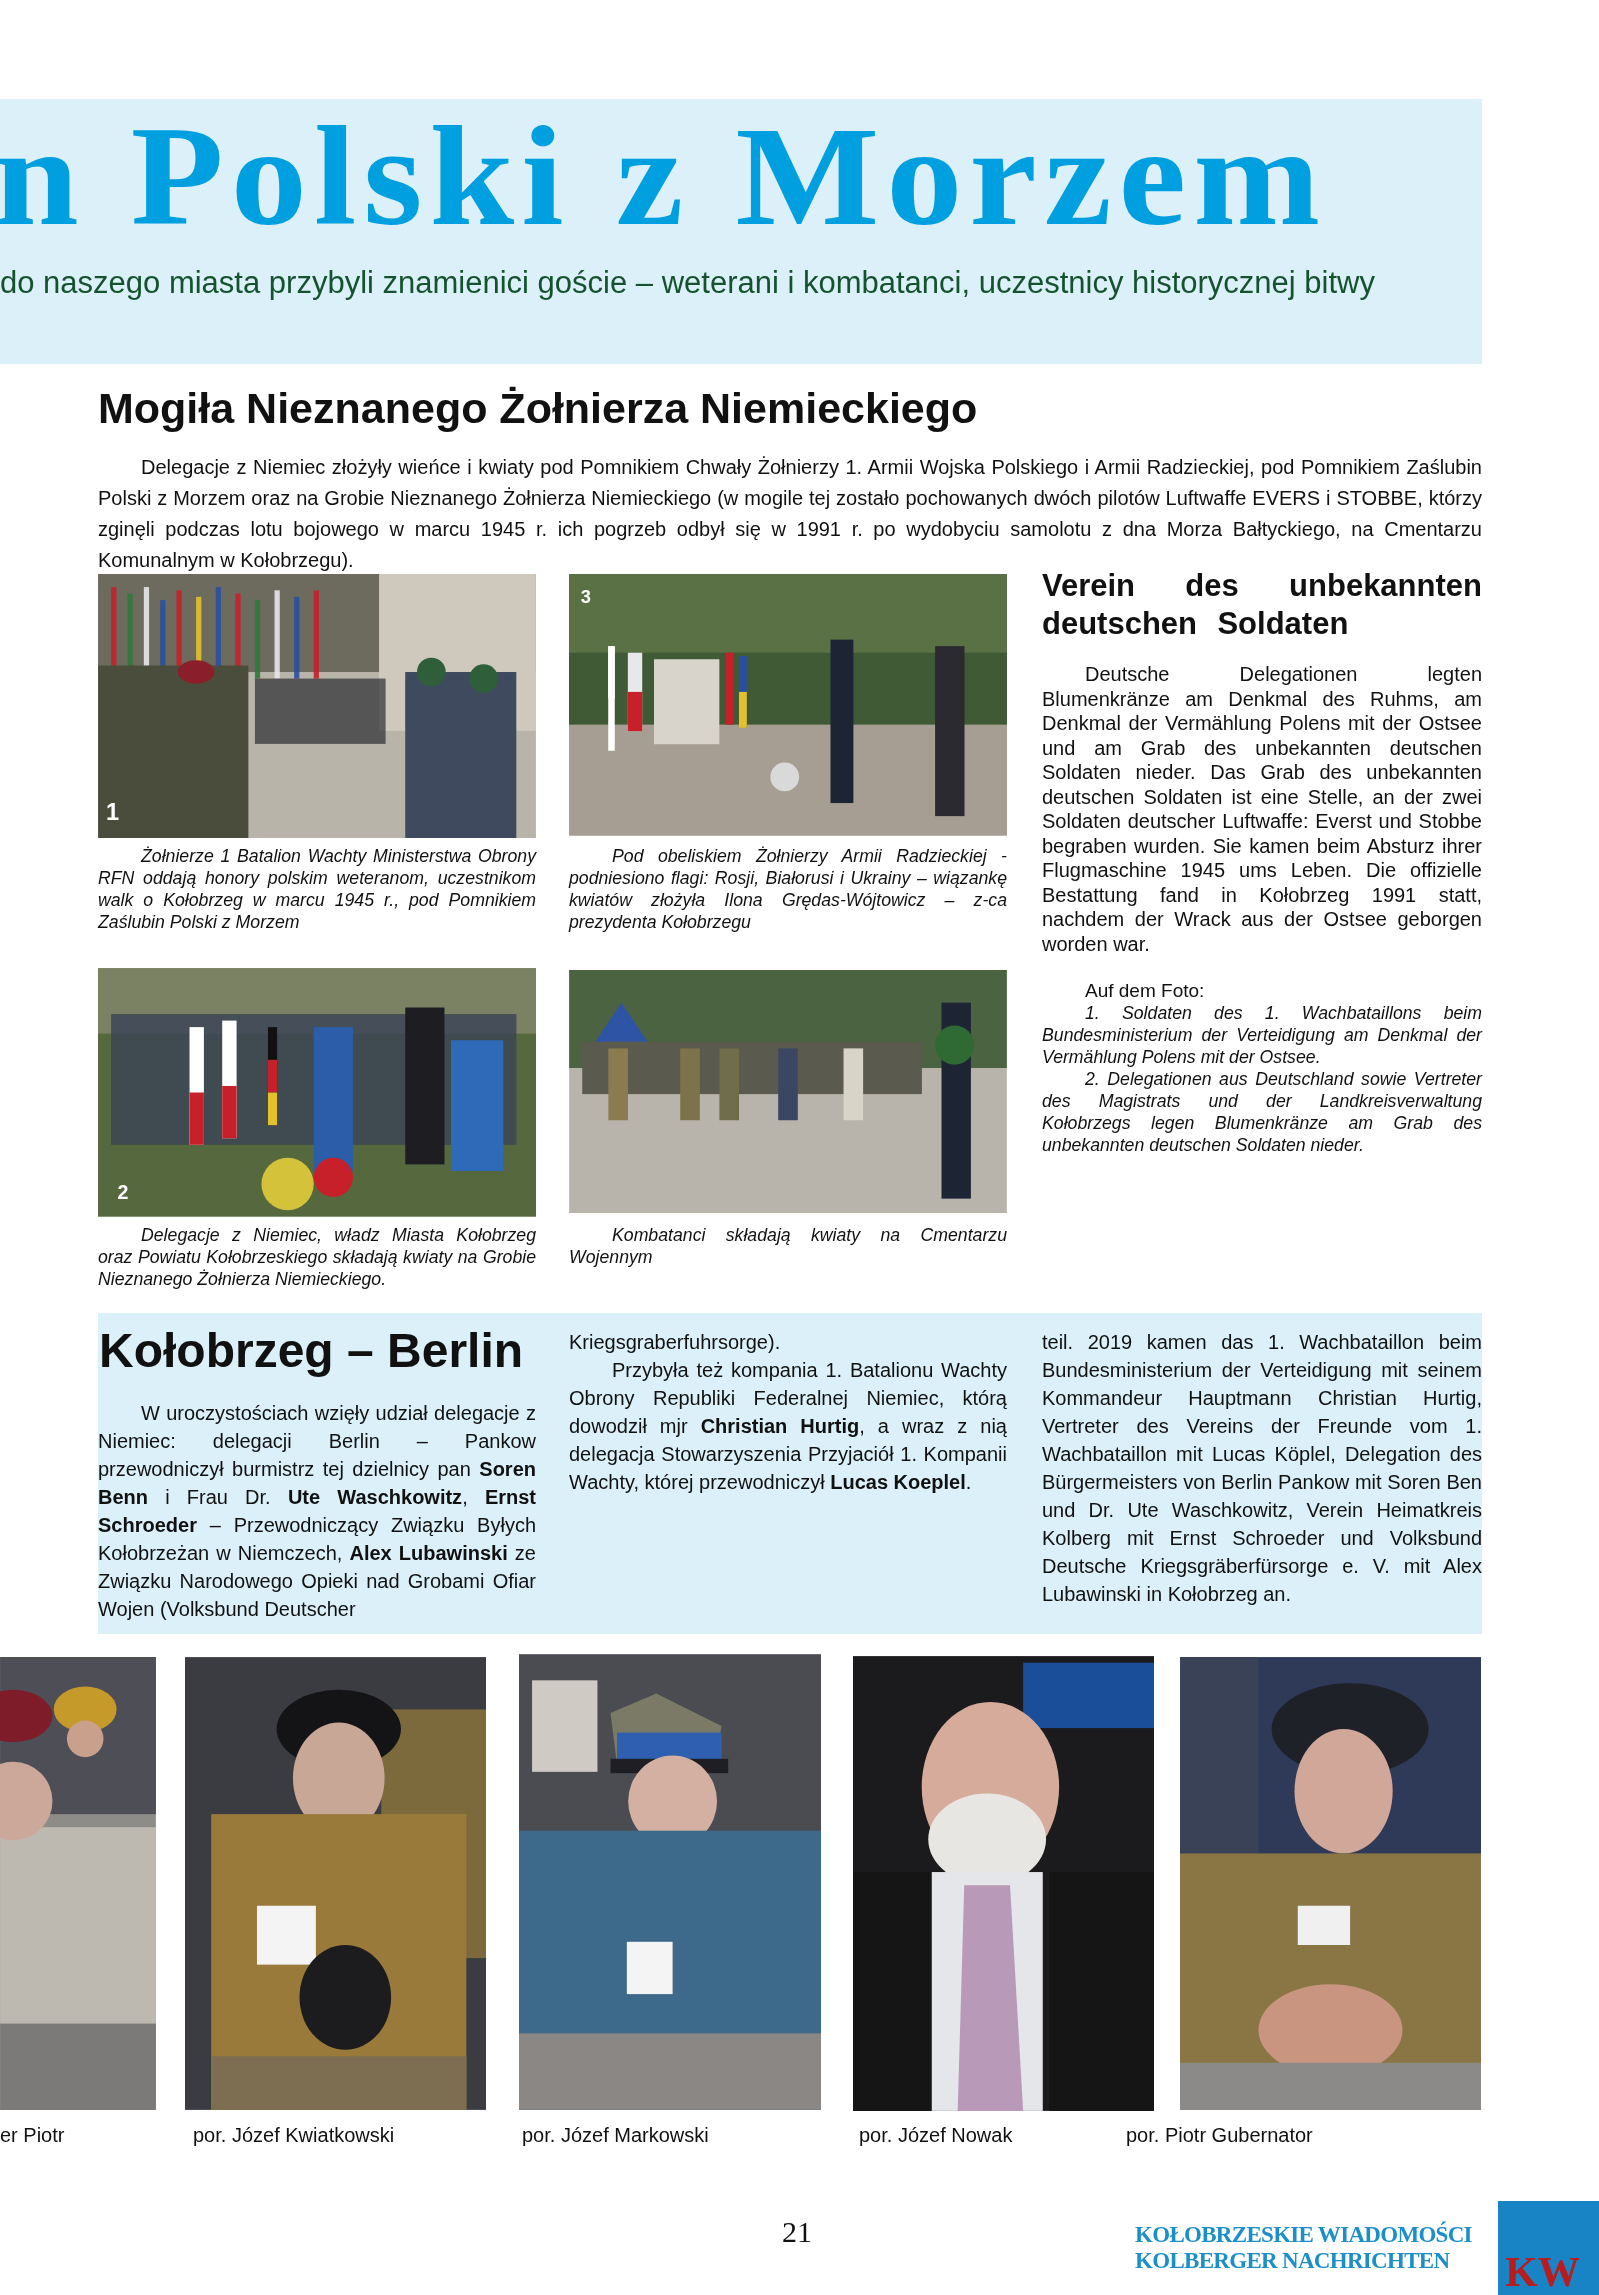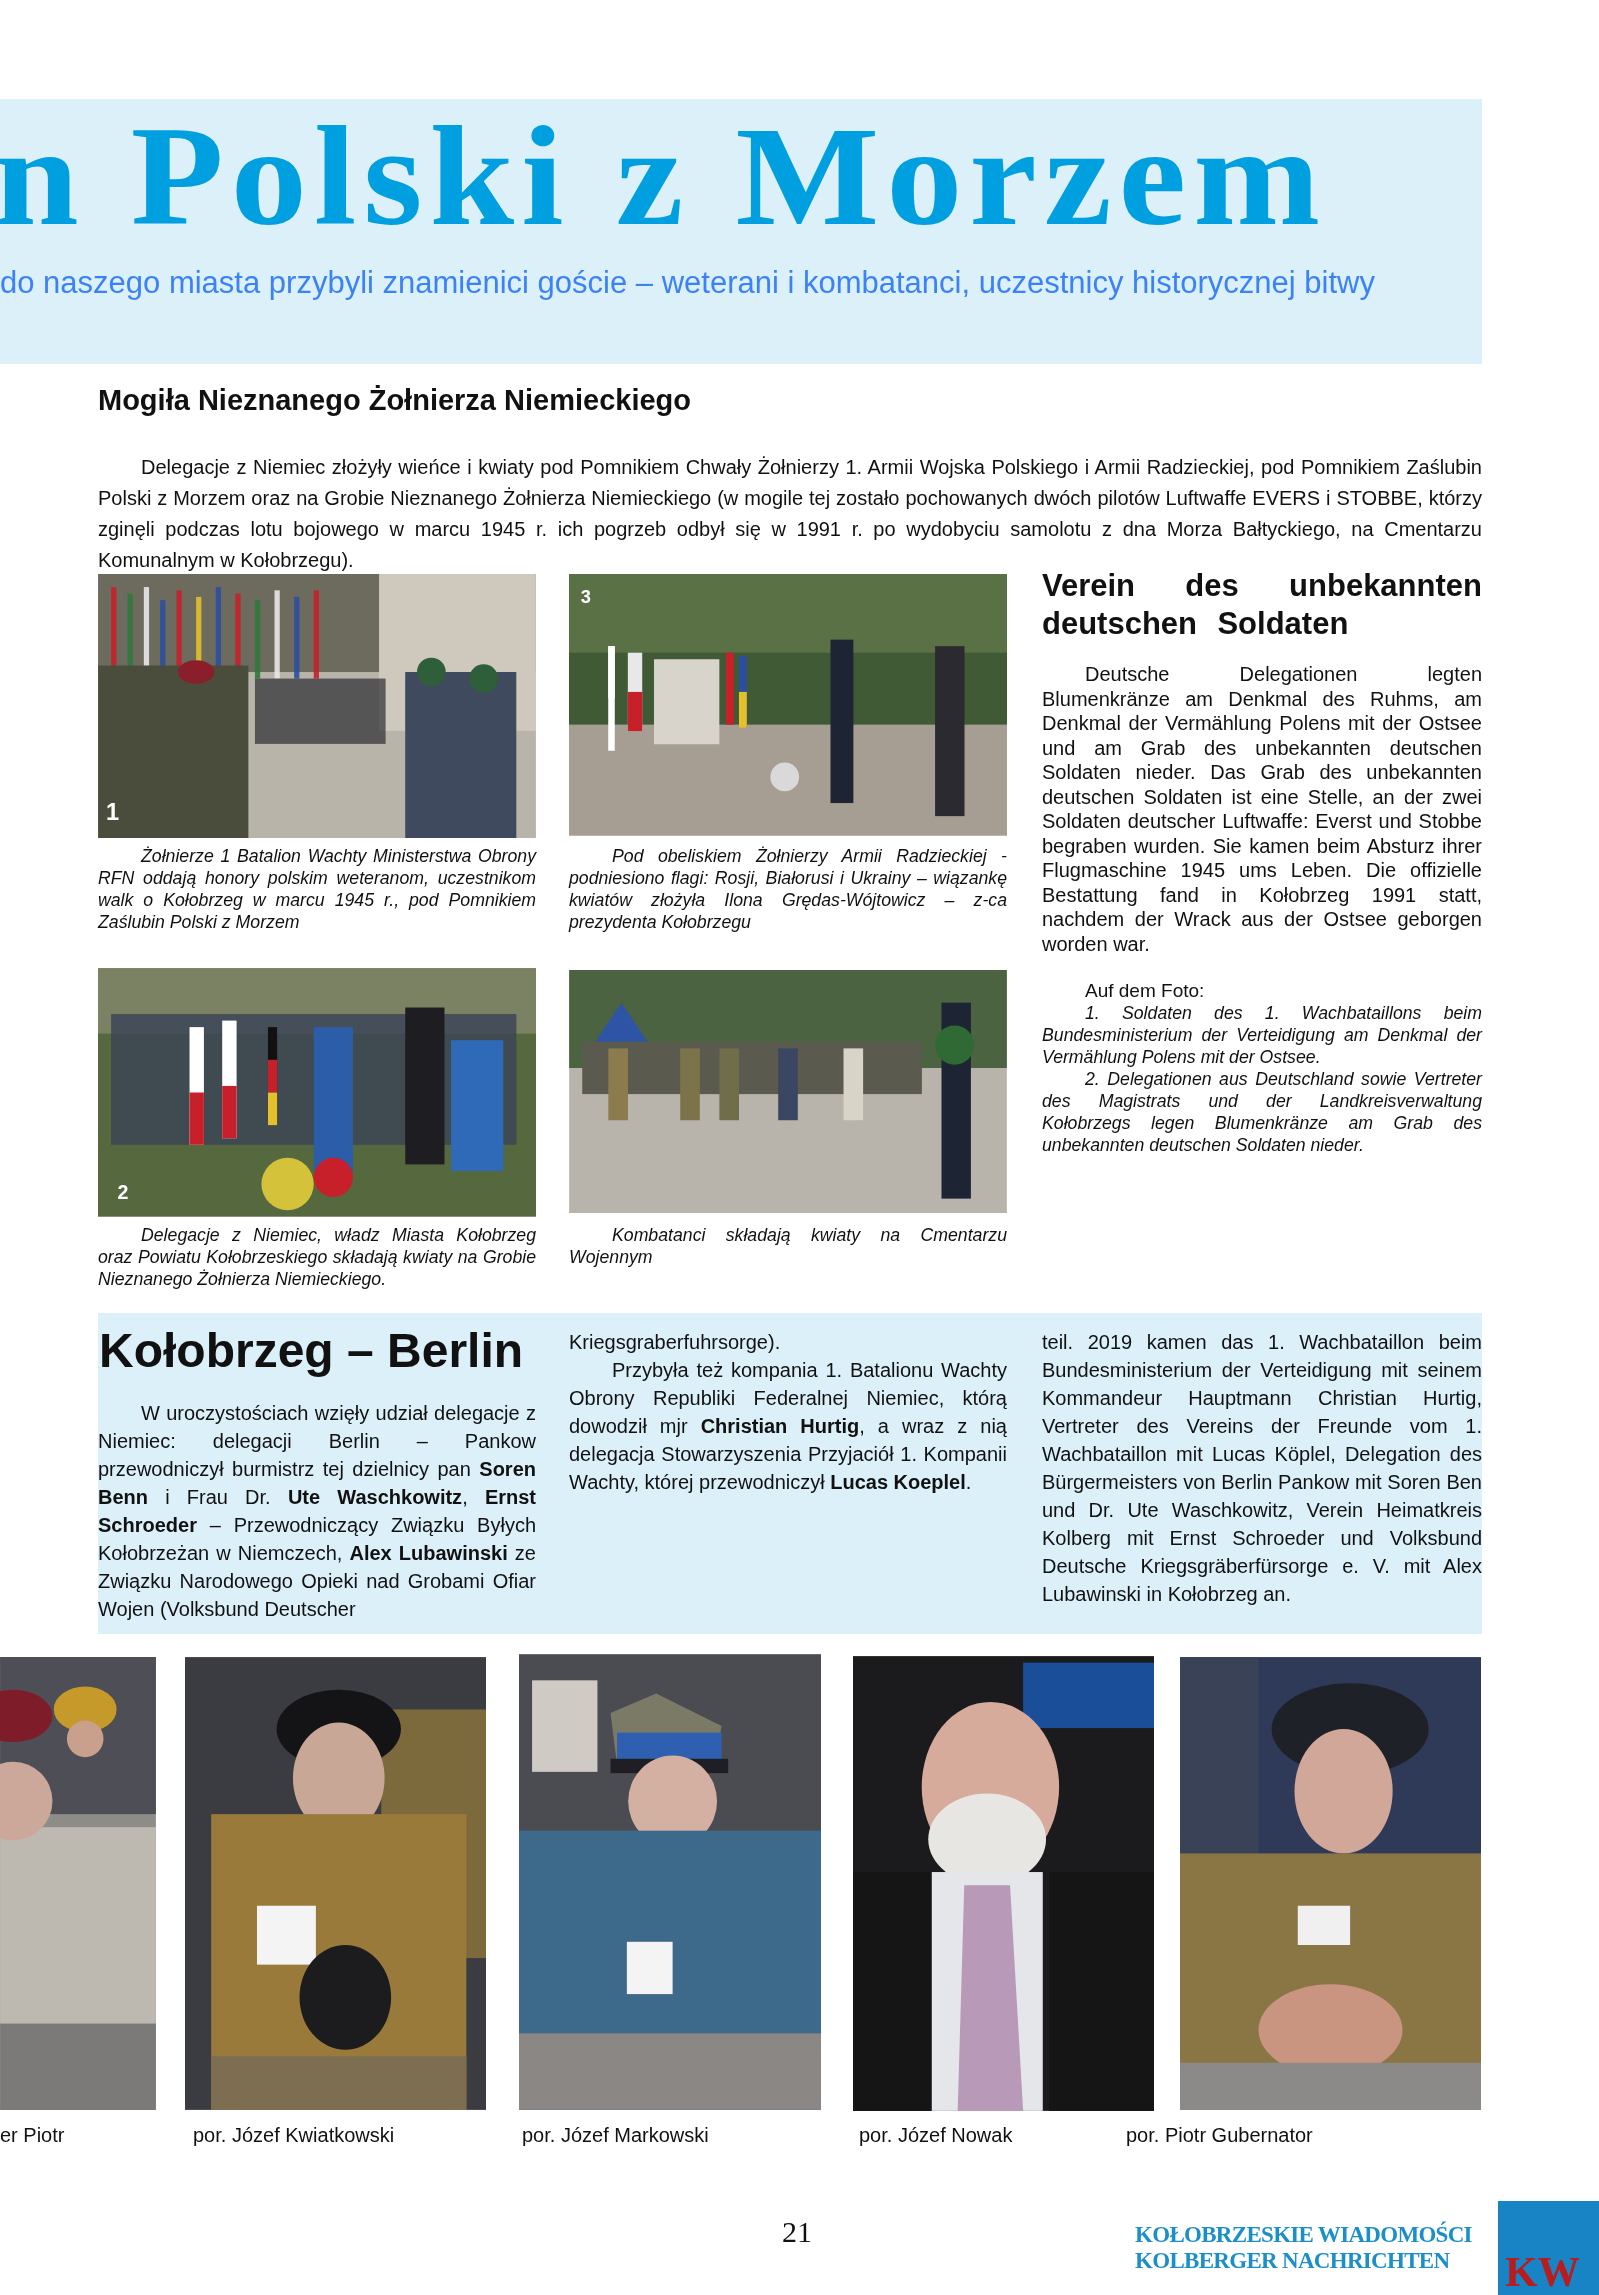--- a/index.html
+++ b/index.html
@@ -1,21 +1,21 @@
 <!DOCTYPE html>
 <html style="font-size:10.5px"><head>
 <meta charset="utf-8">
 <style>
   html,body{margin:0;padding:0;background:#fff;}
   body{width:1600px;height:2295px;position:relative;overflow:hidden;font-family:"Liberation Sans",sans-serif;color:#111;}
   .abs{position:absolute;}
   
   #banner{left:0;top:99px;width:1482px;height:265px;background:#dcf0fa;}
   #banner-title{left:-6.5px;top:106px;font-family:"Liberation Serif",serif;font-weight:bold;font-size:141px;line-height:1;color:#009fe0;letter-spacing:6.5px;white-space:nowrap;transform:scaleX(1.08);transform-origin:left top;}
-  #banner-lead{left:0;top:267px;width:1482px;font-size:31px;line-height:1;white-space:nowrap;color:#3b82f6;}
+  #banner-lead{left:0;top:267px;width:1482px;font-size:31px;line-height:1;white-space:nowrap;color:#14532d;}
   
   .h2{font-weight:bold;font-size:33px;line-height:1.1;color:#111;}
   .body{font-size:20px;line-height:31px;text-align:justify;}
   .ind{text-indent:43px;}
   .cap{font-style:italic;font-size:17.7px;line-height:22px;text-align:justify;}
   .photo{overflow:hidden;}
   .photo-num{position:absolute;color:#fff;font-weight:bold;font-size:23.6px;}
   #berlin-box{left:98px;top:1313px;width:1384px;height:321px;background:#dcf0fa;}
   .port-label{font-size:20px;line-height:1;white-space:nowrap;}
   #page-number{left:782px;top:2215px;font-family:"Liberation Serif",serif;font-size:30px;}
@@ -24,21 +24,21 @@
   #logo-mark{left:1505px;top:2210px;color:#b91c1c;font-family:"Liberation Serif",serif;font-weight:bold;font-size:42px;line-height:37px;margin-top:44px;}
   b{font-weight:bold;}
 </style>
 </head>
 <body>
 
 <div id="banner" class="abs"></div>
 <div id="banner-title" class="abs">n Polski z Morzem</div>
 <div id="banner-lead" class="abs">do naszego miasta przybyli znamienici goście – weterani i kombatanci, uczestnicy historycznej bitwy</div>
 
-<div class="abs h2" style="left:98px;top:385px;font-size:29px;">Mogiła Nieznanego Żołnierza Niemieckiego</div>
+<div class="abs h2" style="left:98px;top:385px;font-size:43px;">Mogiła Nieznanego Żołnierza Niemieckiego</div>
 <div class="abs body ind" style="left:98px;top:452px;width:1384px;">Delegacje z Niemiec złożyły wieńce i kwiaty pod Pomnikiem Chwały Żołnierzy 1. Armii Wojska Polskiego i Armii Radzieckiej, pod Pomnikiem Zaślubin Polski z Morzem oraz na Grobie Nieznanego Żołnierza Niemieckiego (w mogile tej zostało pochowanych dwóch pilotów Luftwaffe EVERS i STOBBE, którzy zginęli podczas lotu bojowego w marcu 1945 r. ich pogrzeb odbył się w 1991 r. po wydobyciu samolotu z dna Morza Bałtyckiego, na Cmentarzu Komunalnym w Kołobrzegu).</div>
 
 <div class="abs photo" style="left:98px;top:574px;width:438px;height:264px;">
   <svg width="438" height="264" viewBox="0 0 670 404">
     <rect width="670" height="404" fill="#b9b4a9"></rect>
     <rect width="670" height="150" fill="#6d6a5e"></rect>
     <rect x="430" y="0" width="240" height="240" fill="#cfc9bd"></rect>
     <g opacity="0.9">
       <rect x="20" y="20" width="8" height="140" fill="#c8202a"></rect>
         <rect x="45" y="30" width="8" height="130" fill="#2f7a3a"></rect>

